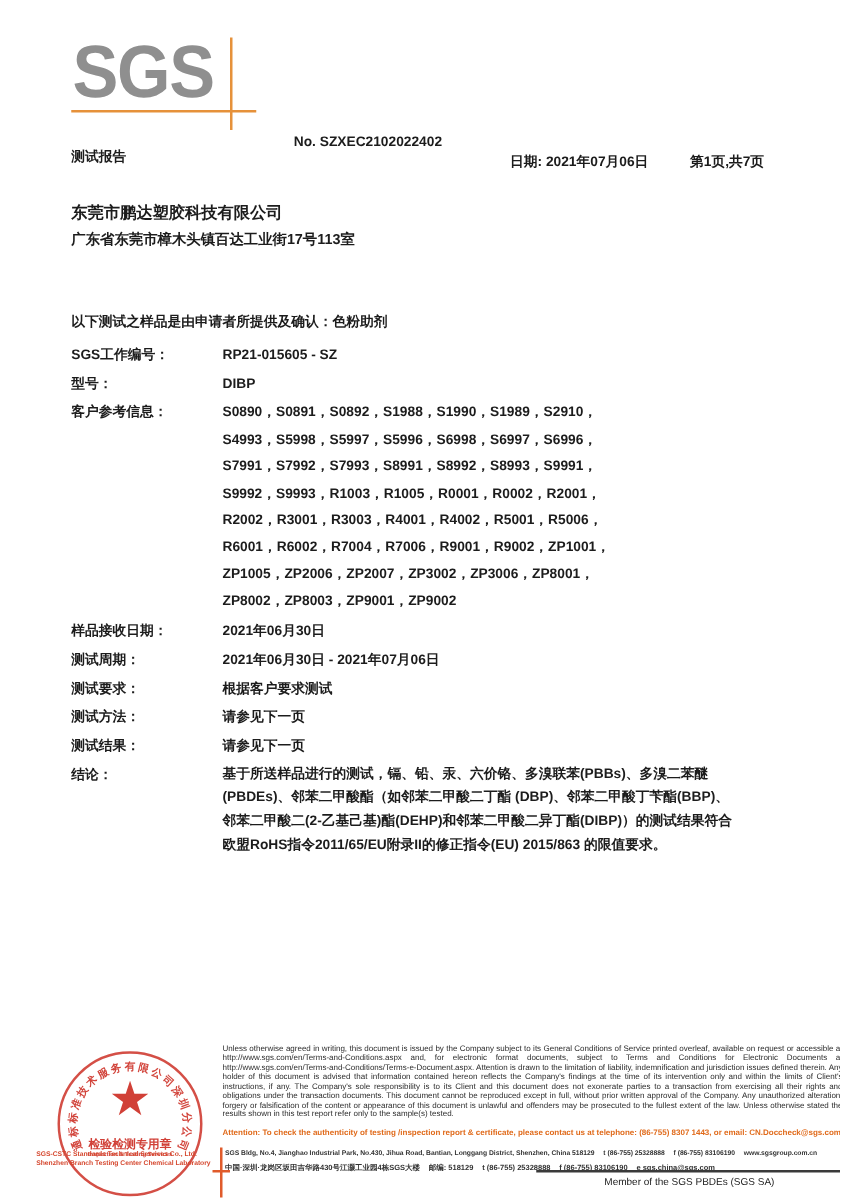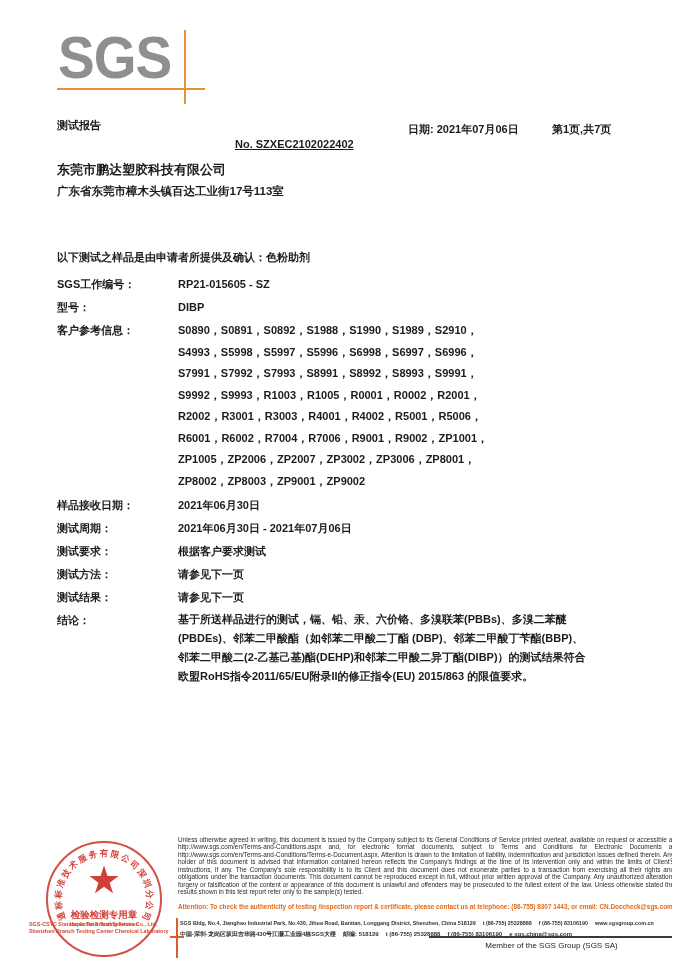--- a/index.html
+++ b/index.html
@@ -7,21 +7,21 @@
     position:relative;width:672px;height:959px;background:#fff;overflow:hidden;
     font-family:"Liberation Sans","DejaVu Sans",sans-serif;color:#1c1c1c;
   }
   
   .sgs-logo{position:absolute;left:58px;top:28px;font-size:55px;line-height:1;
     font-weight:bold;color:#8f8f8f;letter-spacing:-1px;transform:scaleY(1.08);transform-origin:top left;}
   .logo-hline{position:absolute;left:57px;top:88px;width:148px;height:2px;background:#e6913a;}
   .logo-vline{position:absolute;left:184px;top:30px;width:2px;height:74px;background:#e6913a;}
   
   .title{position:absolute;left:57px;top:118px;font-size:11px;font-weight:bold;}
-  .report-no{position:absolute;left:235px;top:138px;font-size:11px;font-weight:600;text-decoration:underline;}
+  .report-no{position:absolute;left:235px;top:108px;font-size:11px;font-weight:600;}
   .report-date{position:absolute;left:408px;top:122px;font-size:11px;font-weight:600;}
   .page-ind{position:absolute;left:552px;top:122px;font-size:11px;font-weight:600;}
   
   .company{position:absolute;left:57px;top:161px;font-size:13px;font-weight:bold;}
   .address{position:absolute;left:57px;top:184px;font-size:11.5px;font-weight:bold;}
   
   .statement{position:absolute;left:57px;top:250px;font-size:11px;font-weight:bold;}
   .fields{position:absolute;left:0;top:274px;width:677px;}
   .frow{display:flex;font-size:11px;font-weight:600;line-height:20px;margin-bottom:3px;justify-content:center;}
   .flabel{flex:0 0 178px;padding-left:57px;box-sizing:border-box;}
@@ -153,21 +153,21 @@
     <span>邮编: 518129</span>
     <span>t (86-755) 25328888</span>
     <span>f (86-755) 83106190</span>
     <span>e sgs.china@sgs.com</span>
   </div>
 
   <div class="crosshair-v"></div>
   <div class="crosshair-h"></div>
 
   <div class="member-line"></div>
-  <div class="member-text">Member of the SGS Group (SGS SA)</div>
+  <div class="member-text">Member of the SGS PBDEs (SGS SA)</div>
 
   <div class="stamp">
     <div>
         <span class="ringchar" style="transform: rotate(-112deg) translateY(-45px);">通</span>
         <span class="ringchar" style="transform: rotate(-98deg) translateY(-45px);">标</span>
         <span class="ringchar" style="transform: rotate(-84deg) translateY(-45px);">标</span>
         <span class="ringchar" style="transform: rotate(-70deg) translateY(-45px);">准</span>
         <span class="ringchar" style="transform: rotate(-56deg) translateY(-45px);">技</span>
         <span class="ringchar" style="transform: rotate(-42deg) translateY(-45px);">术</span>
         <span class="ringchar" style="transform: rotate(-28deg) translateY(-45px);">服</span>

